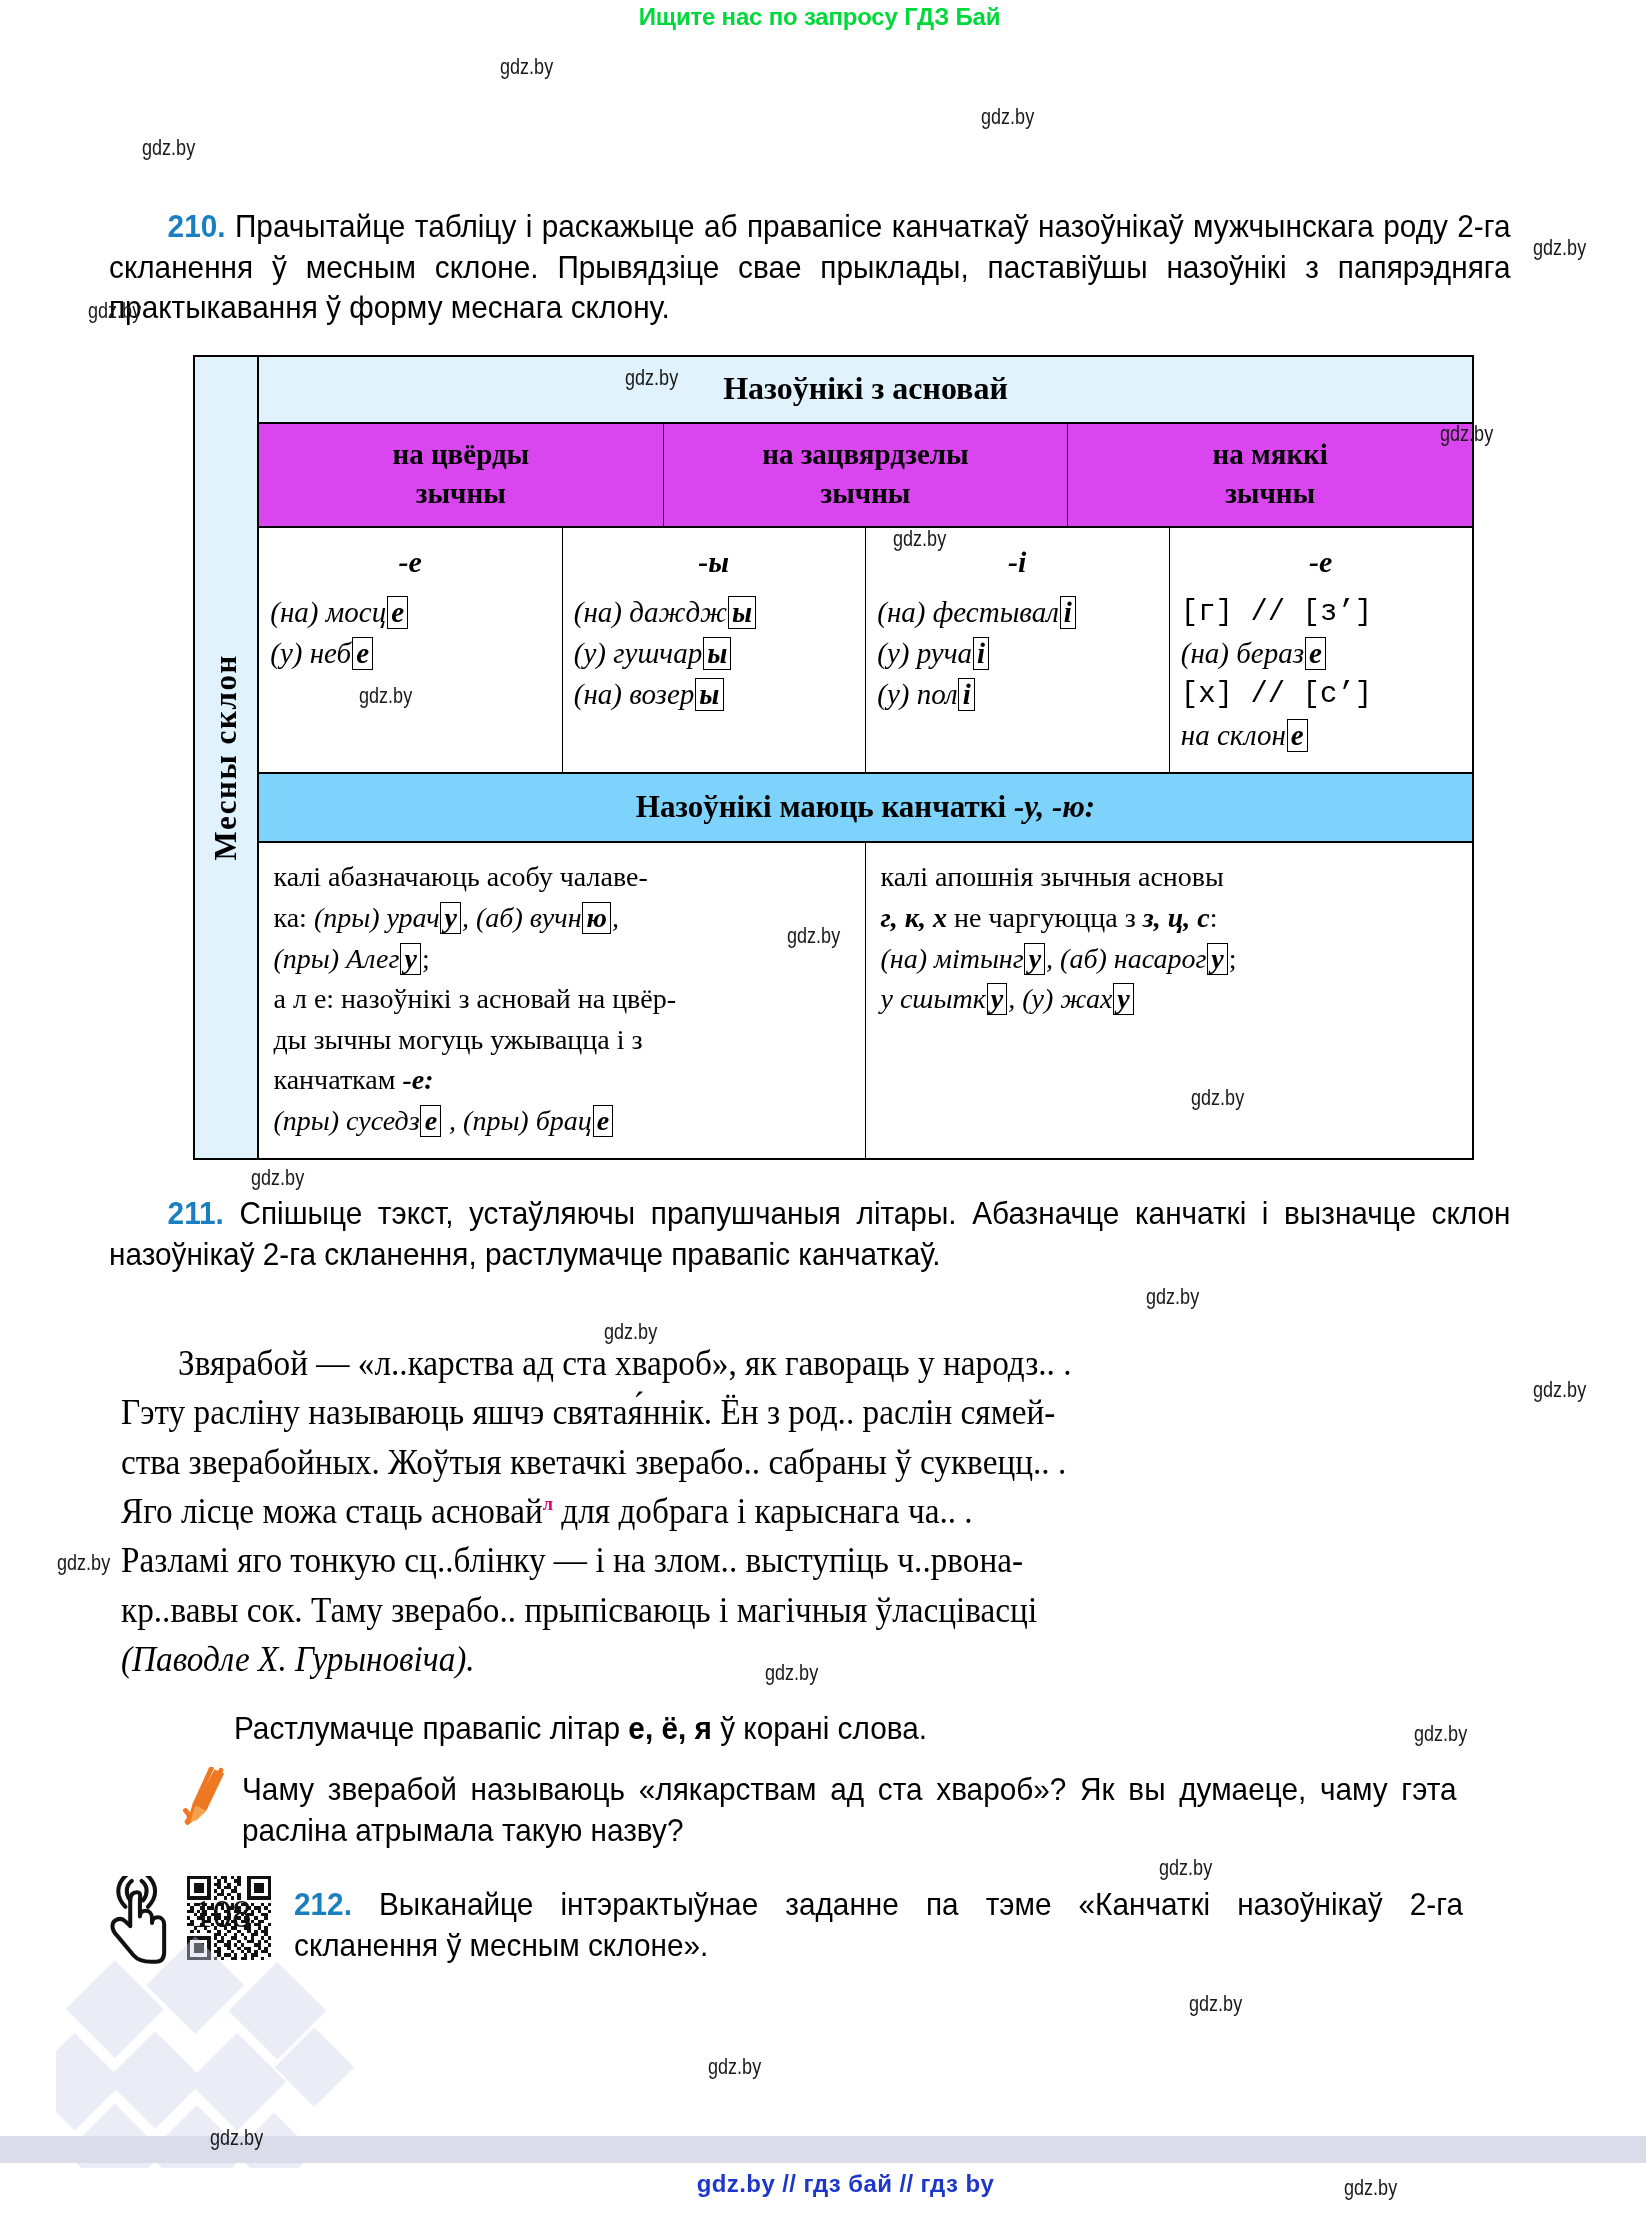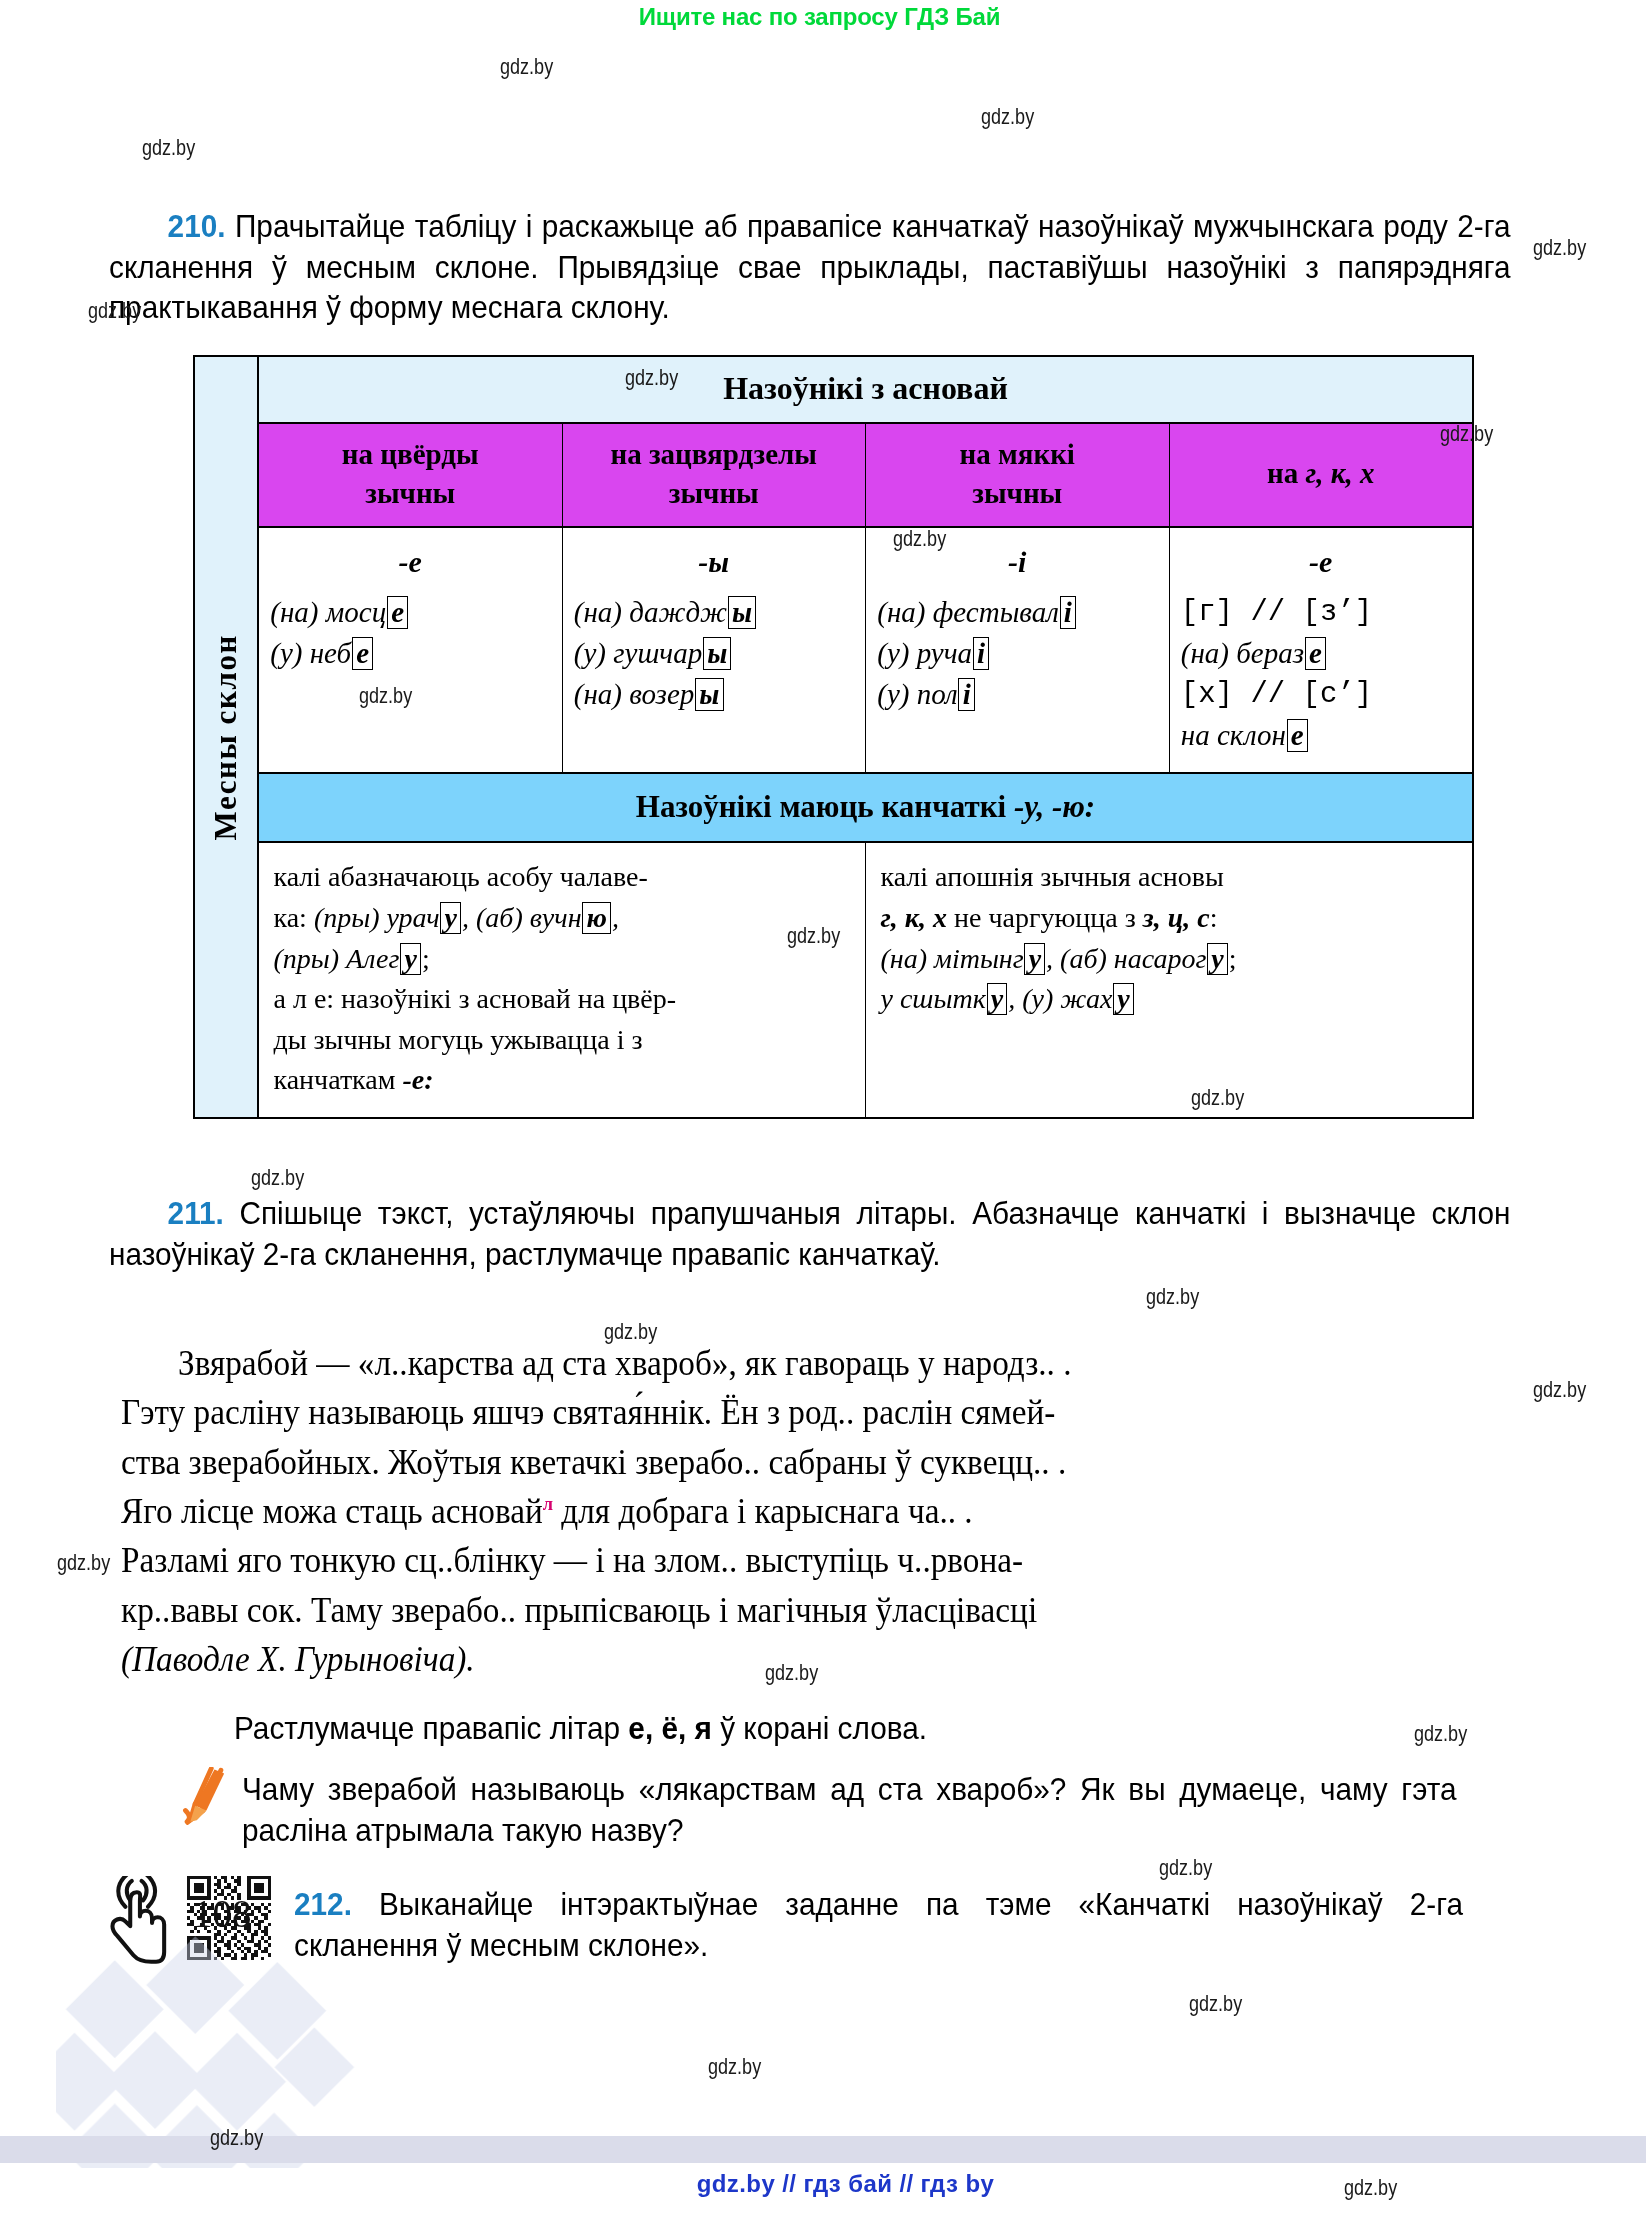--- a/index.html
+++ b/index.html
@@ -303,26 +303,20 @@
             <span>на зацвярдзелы</span><br>
             <span>зычны</span>
           </div>
         </div>
         <div class="hdr-cell">
           <div>
             <span>на мяккі</span><br>
             <span>зычны</span>
           </div>
         </div>
-        <div class="hdr-cell">
-          <div>
-            <span>на</span>
-            <i>г, к, х</i>
-          </div>
-        </div>
       </div>
 
       <div class="body-row">
 
         <div class="body-cell">
           <span class="ending">-е</span>
           <div class="ex-line">
             <span>(на) мосц</span><span class="boxed">е</span>
           </div>
           <div class="ex-line">
@@ -380,20 +374,23 @@
           <div>
             <span>ка: </span><span class="it">(пры) урач</span><span class="boxed">у</span><span class="it">, (аб) вучн</span><span class="boxed">ю</span><span class="it">,</span>
           </div>
           <div>
             <span class="it">(пры) Алег</span><span class="boxed">у</span><span>;</span>
           </div>
           <div>а л е: назоўнікі з асновай на цвёр-</div>
           <div>ды зычны могуць ужывацца і з</div>
           <div>
             <span>канчаткам </span><span class="bi">-е:</span>
+          </div>
+          <div>
+            <span class="it">(пры) суседз</span><span class="boxed">е</span><span class="it"> , </span><span class="it">(пры) брац</span><span class="boxed">е</span>
           </div>
         </div>
 
         <div class="rule-cell">
           <div>калі апошнія зычныя асновы</div>
           <div>
             <span class="bi">г, к, х</span><span> не чаргуюцца з </span><span class="bi">з, ц, с</span><span>:</span>
           </div>
           <div>
             <span class="it">(на) мітынг</span><span class="boxed">у</span><span class="it">, (аб) насарог</span><span class="boxed">у</span><span>;</span>

